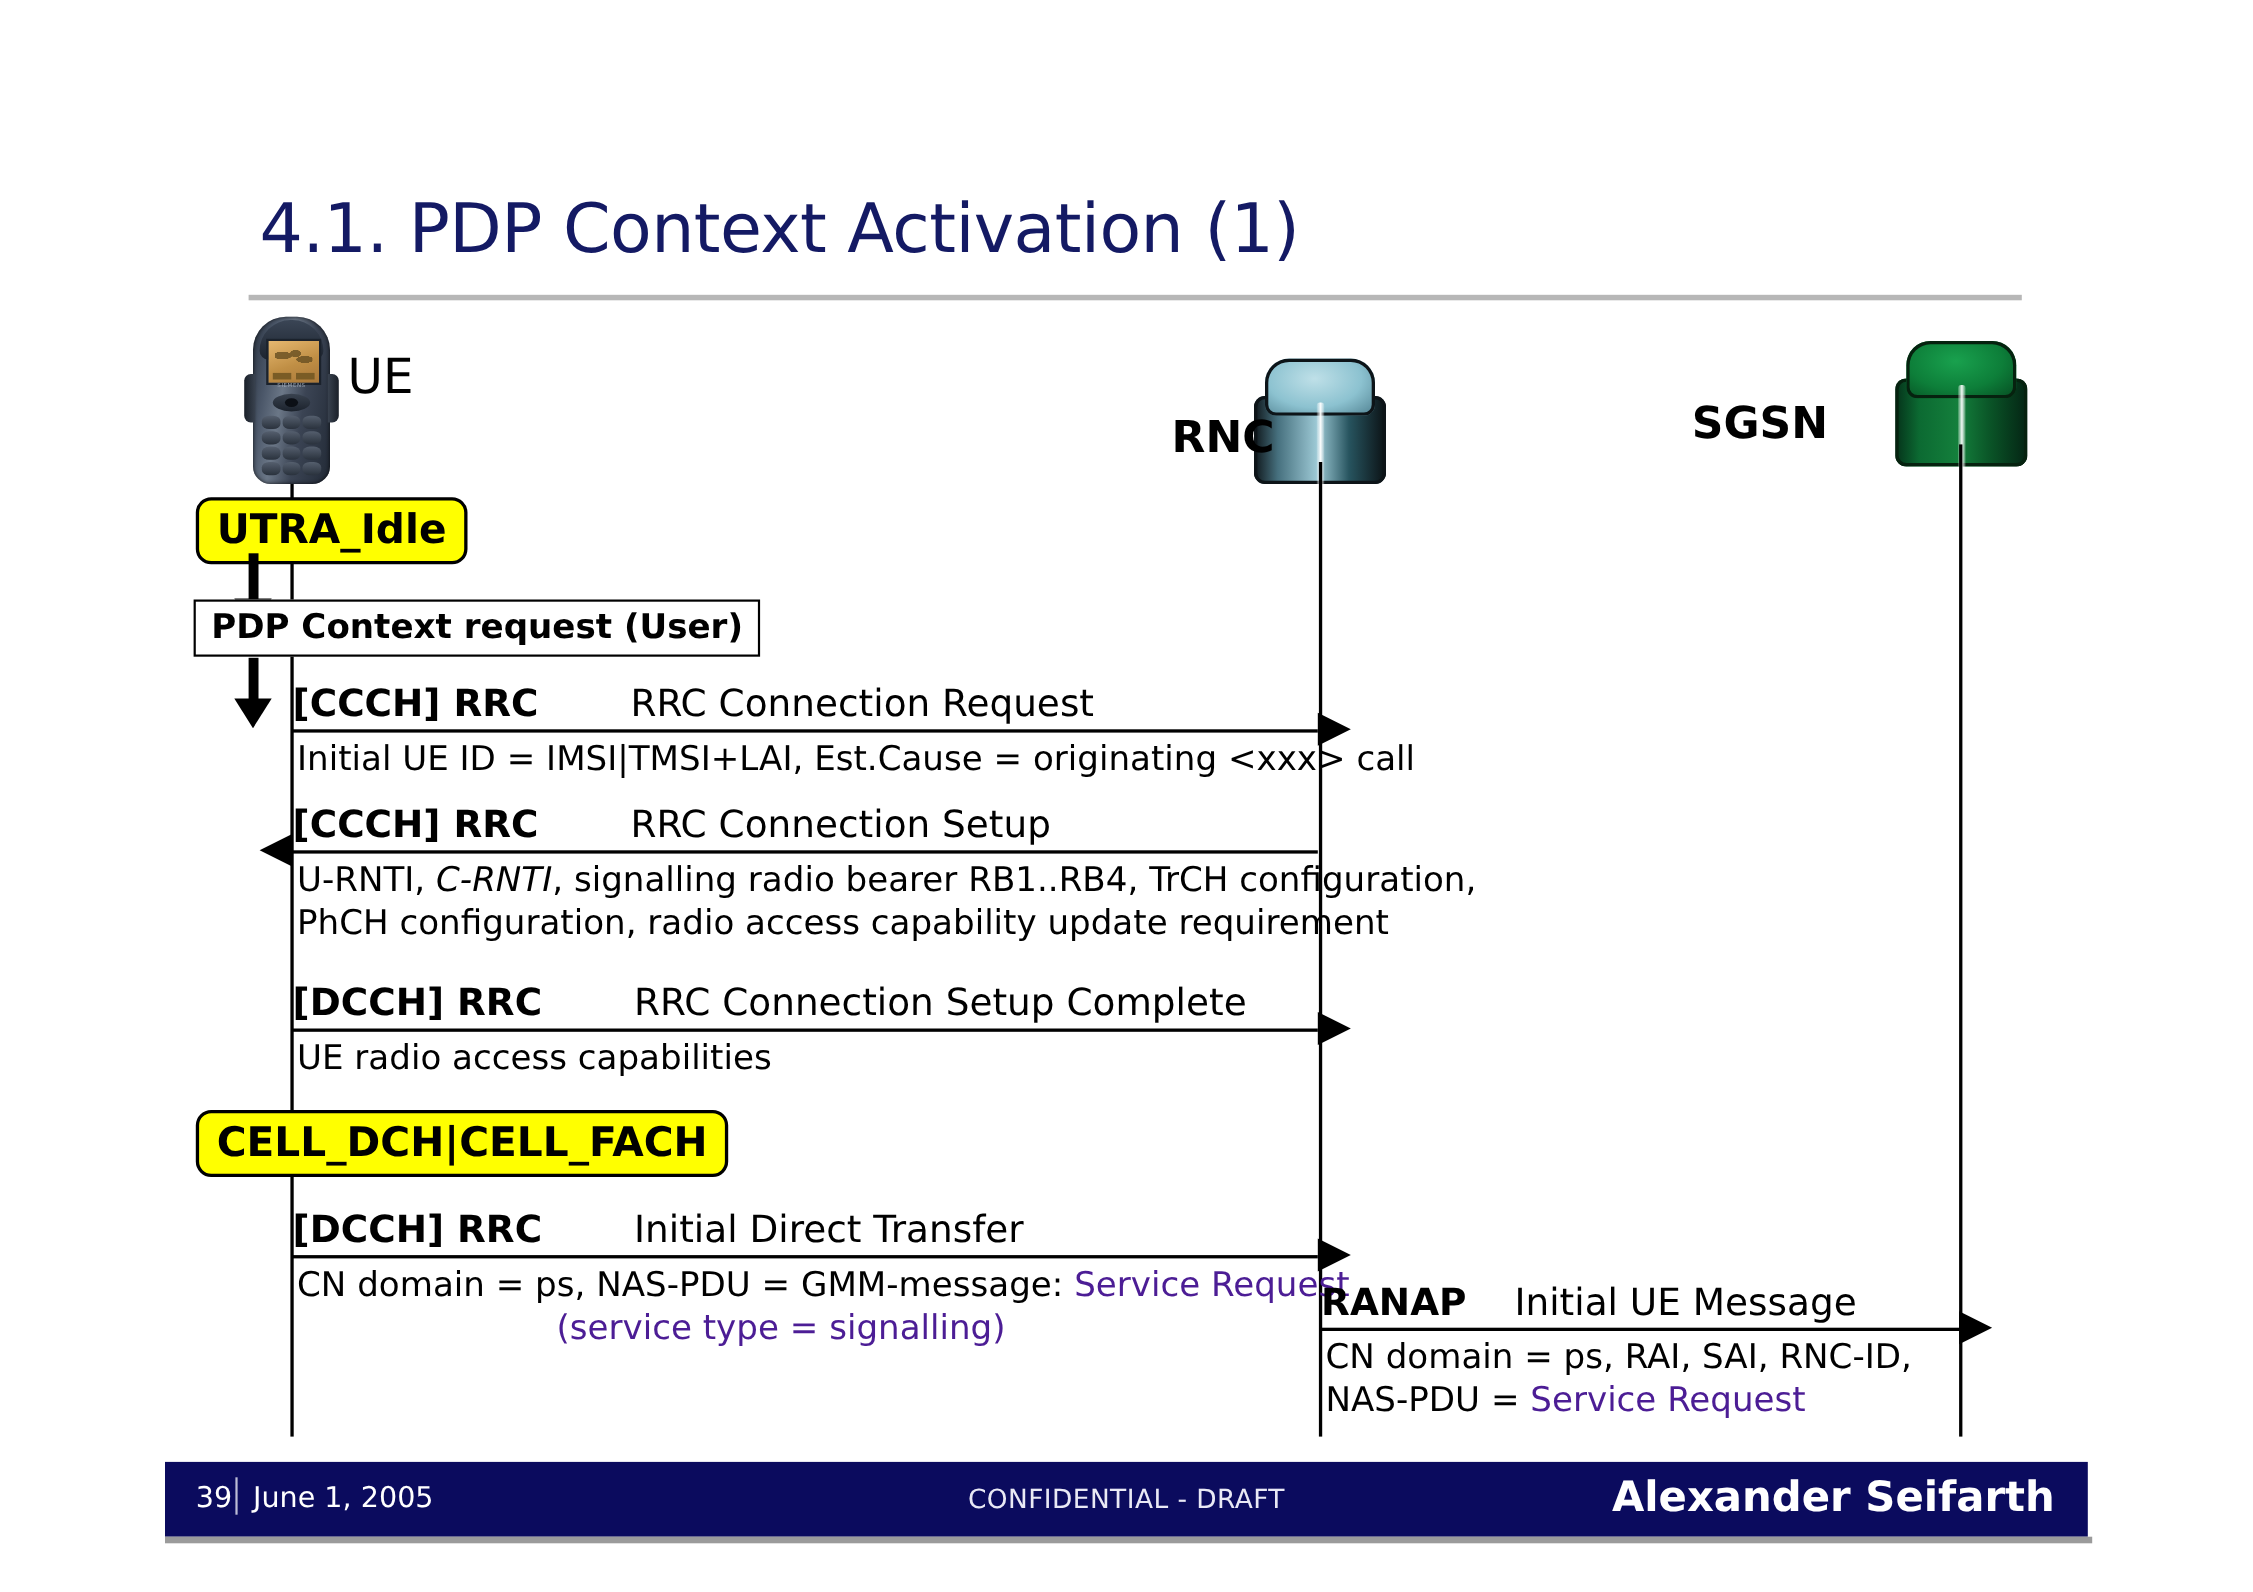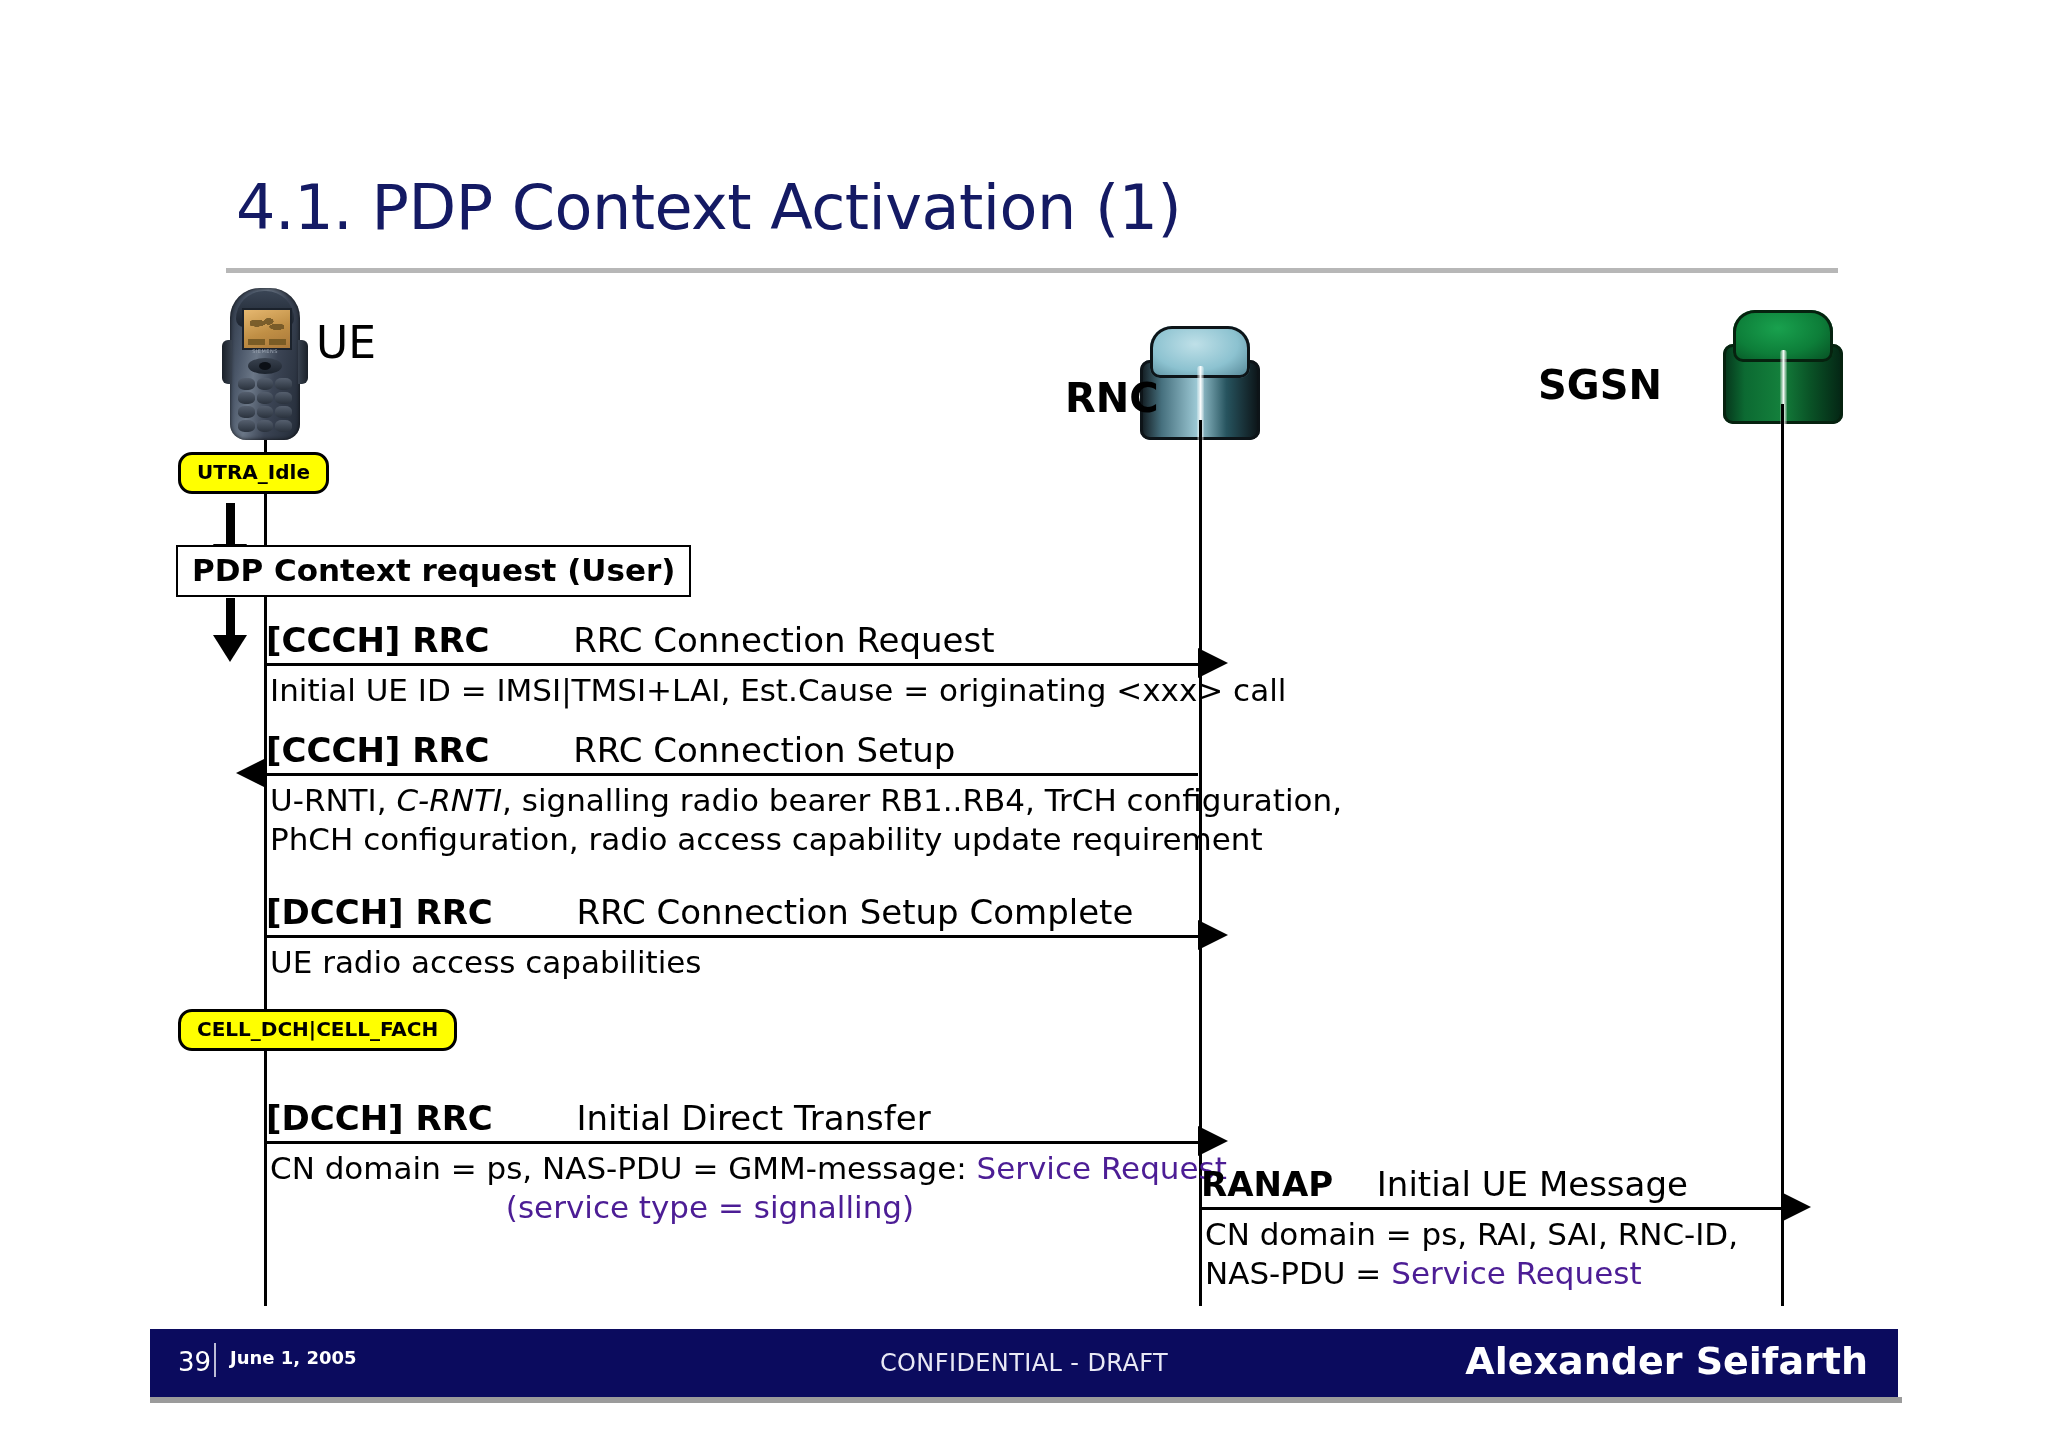--- a/index.html
+++ b/index.html
@@ -107,21 +107,21 @@
     box-shadow:inset 0 0 0 3px #06220f;}
 
   .node-label{position:absolute;font-size:40px;font-weight:bold;color:#000;}
 
   
   .state-box{
     position:absolute;
     background:#ffff00;
     border:3px solid #000;
     border-radius:14px;
-    font-size:20px;font-weight:bold;color:#000;
+    font-size:37px;font-weight:bold;color:#000;
     padding:5px 16px 7px 16px;
     white-space:nowrap;
     box-sizing:border-box;
   }
 
   
   .action-box{
     position:absolute;
     background:#ffffff;
     border:2px solid #000;
@@ -172,21 +172,21 @@
   #footer{
     position:absolute;left:150px;top:1329px;width:1748px;height:68px;
     background:#0b0b5e;
   }
   #footer-shadow{
     position:absolute;left:150px;top:1397px;width:1752px;height:6px;
     background:#9b9b9b;
   }
   #footer-page{position:absolute;left:28px;top:18px;font-size:26px;color:#fff;}
   #footer-sep{position:absolute;left:64px;top:14px;width:2px;height:34px;background:#bdbdd6;}
-  #footer-date{position:absolute;left:80px;top:18px;font-size:18px;color:#fff;font-weight:bold;}
+  #footer-date{position:absolute;left:80px;top:18px;font-size:26px;color:#fff;}
   #footer-conf{position:absolute;left:0;right:0;top:20px;text-align:center;
     font-size:24px;color:#e9e9f5;letter-spacing:.4px;}
   #footer-author{position:absolute;right:30px;top:10px;font-size:38px;font-weight:bold;color:#fff;}
 </style>
 </head>
 <body>
 
 <div class="slide">
 
   <div id="page-title">4.1. PDP Context Activation (1)</div>

